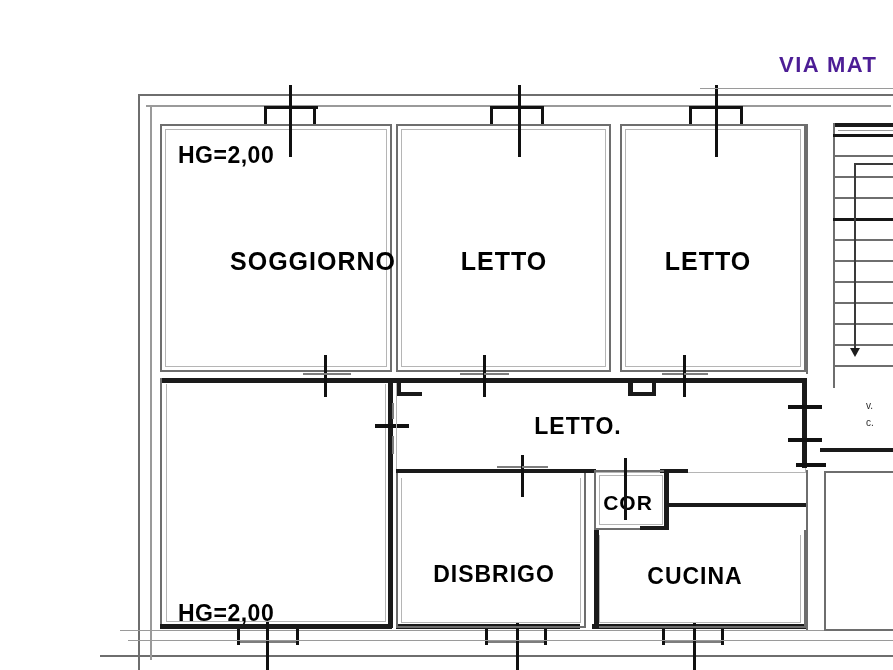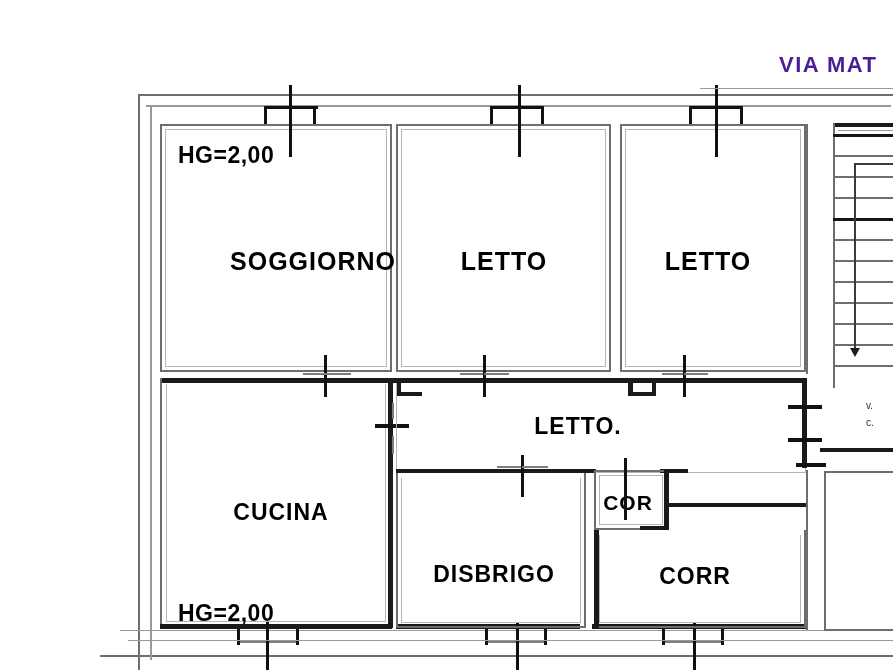--- a/index.html
+++ b/index.html
@@ -202,21 +202,20 @@
   <div class="tick-h-light" style="left:460px; top:373px; width:23px;"></div>
   <div class="tick-h-light" style="left:484px; top:373px; width:25px;"></div>
 
   <div class="tick-v" style="left:683px; top:355px; height:42px;"></div>
   <div class="tick-h-light" style="left:662px; top:373px; width:21px;"></div>
   <div class="tick-h-light" style="left:684px; top:373px; width:24px;"></div>
 
   <div class="room-box" style="left:160px; top:378px; width:232px; height:250px; border-top:none;"></div>
   <div class="room-box inner" style="left:166px; top:384px; width:220px; height:238px; border-top:none;"></div>
 
-  <div class="room-label mid" style="left:281px; top:512px;">CUCINA</div>
   <div class="dim-label" style="left:178px; top:600px;">HG=2,00</div>
 
   <div class="wall" style="left:388px; top:378px; width:5px; height:250px;"></div>
 
   <div class="tick-h" style="left:375px; top:424px; width:34px; height:4px;"></div>
   <div class="tick-v-light" style="left:392px; top:403px; height:16px;"></div>
   <div class="tick-v-light" style="left:392px; top:436px; height:18px;"></div>
 
   <div class="wall" style="left:160px; top:624px; width:232px; height:5px;"></div>
   <div class="wall" style="left:396px; top:624px; width:184px; height:5px;"></div>
@@ -257,21 +256,21 @@
 
   <div class="tick-v" style="left:624px; top:458px; height:62px;"></div>
 
   <div class="wall" style="left:664px; top:470px; width:5px; height:60px;"></div>
   <div class="wall" style="left:640px; top:526px; width:28px; height:4px;"></div>
 
   <div class="room-box" style="left:594px; top:530px; width:212px; height:98px; border-top:none;"></div>
   <div class="room-box inner" style="left:599px; top:535px; width:202px; height:88px; border-top:none;"></div>
   <div class="wall" style="left:668px; top:503px; width:138px; height:4px;"></div>
   <div class="wall" style="left:594px; top:530px; width:5px; height:98px;"></div>
-  <div class="room-label mid" style="left:695px; top:576px;">CORR</div>
+  <div class="room-label mid" style="left:695px; top:576px;">CUCINA</div>
 
   <div class="wall" style="left:802px; top:378px; width:5px; height:90px;"></div>
   <div class="wall-thin" style="left:806px; top:124px; width:2px; height:250px;"></div>
   <div class="wall-thin" style="left:806px; top:470px; width:2px; height:160px;"></div>
 
   <div class="tick-h" style="left:788px; top:405px; width:34px; height:4px;"></div>
   <div class="tick-h" style="left:788px; top:438px; width:34px; height:4px;"></div>
   <div class="tick-h" style="left:796px; top:463px; width:30px; height:4px;"></div>
 
   <div class="wall" style="left:833px; top:123px; width:60px; height:4px;"></div>

